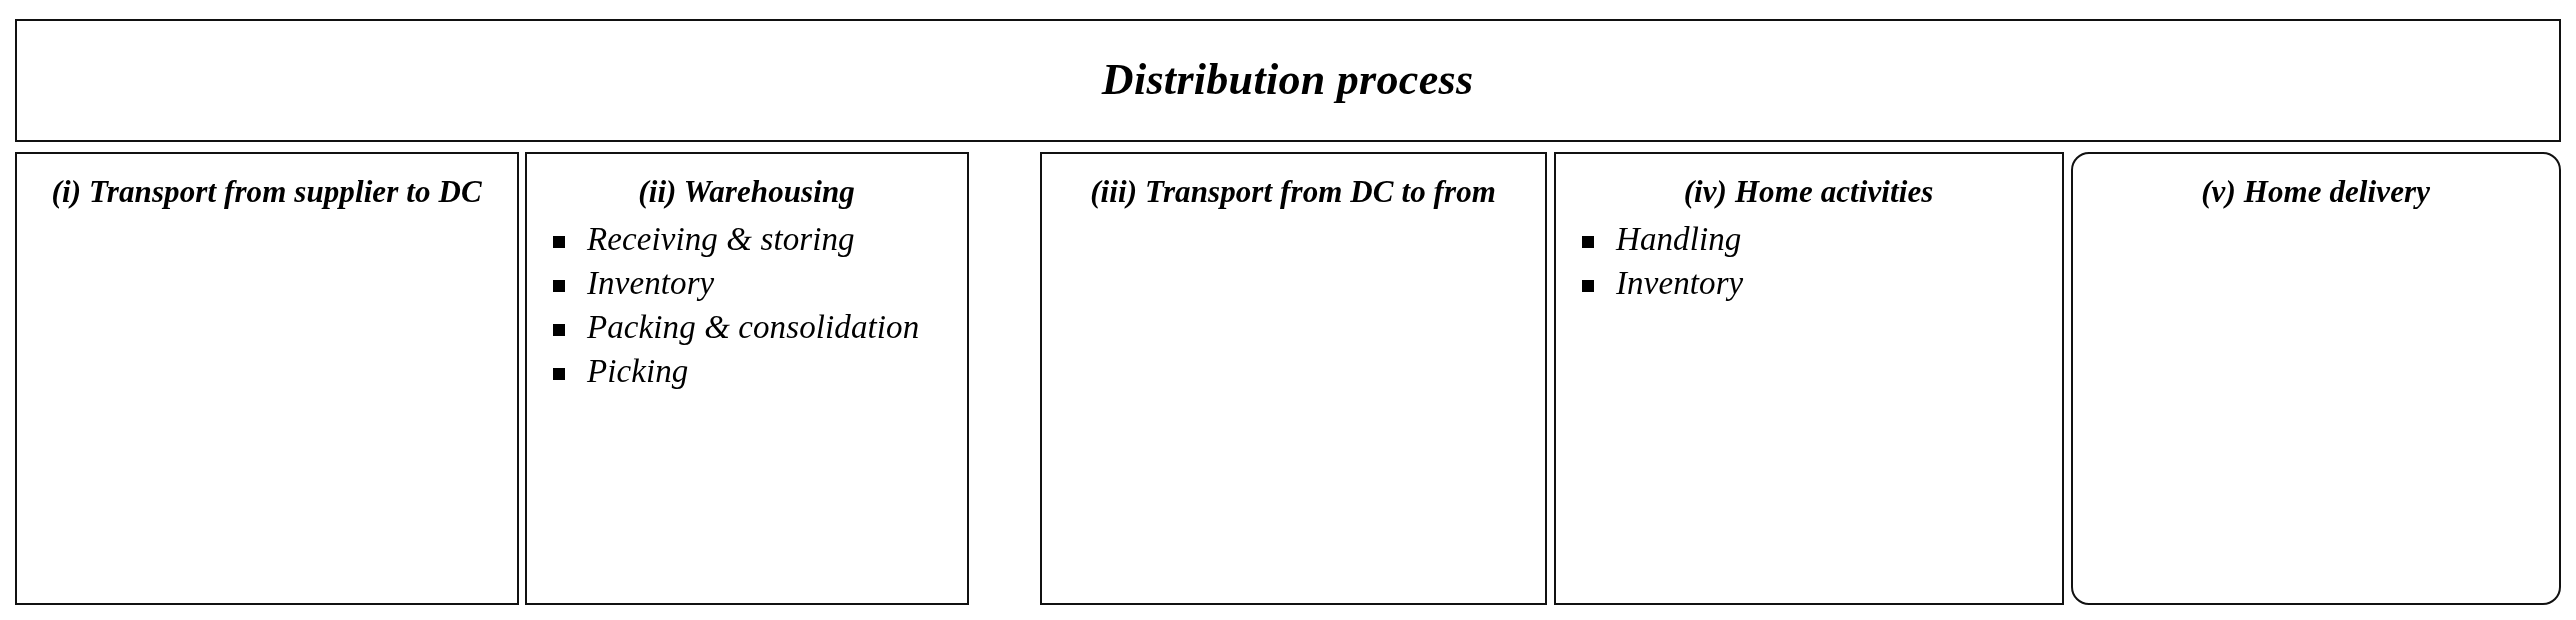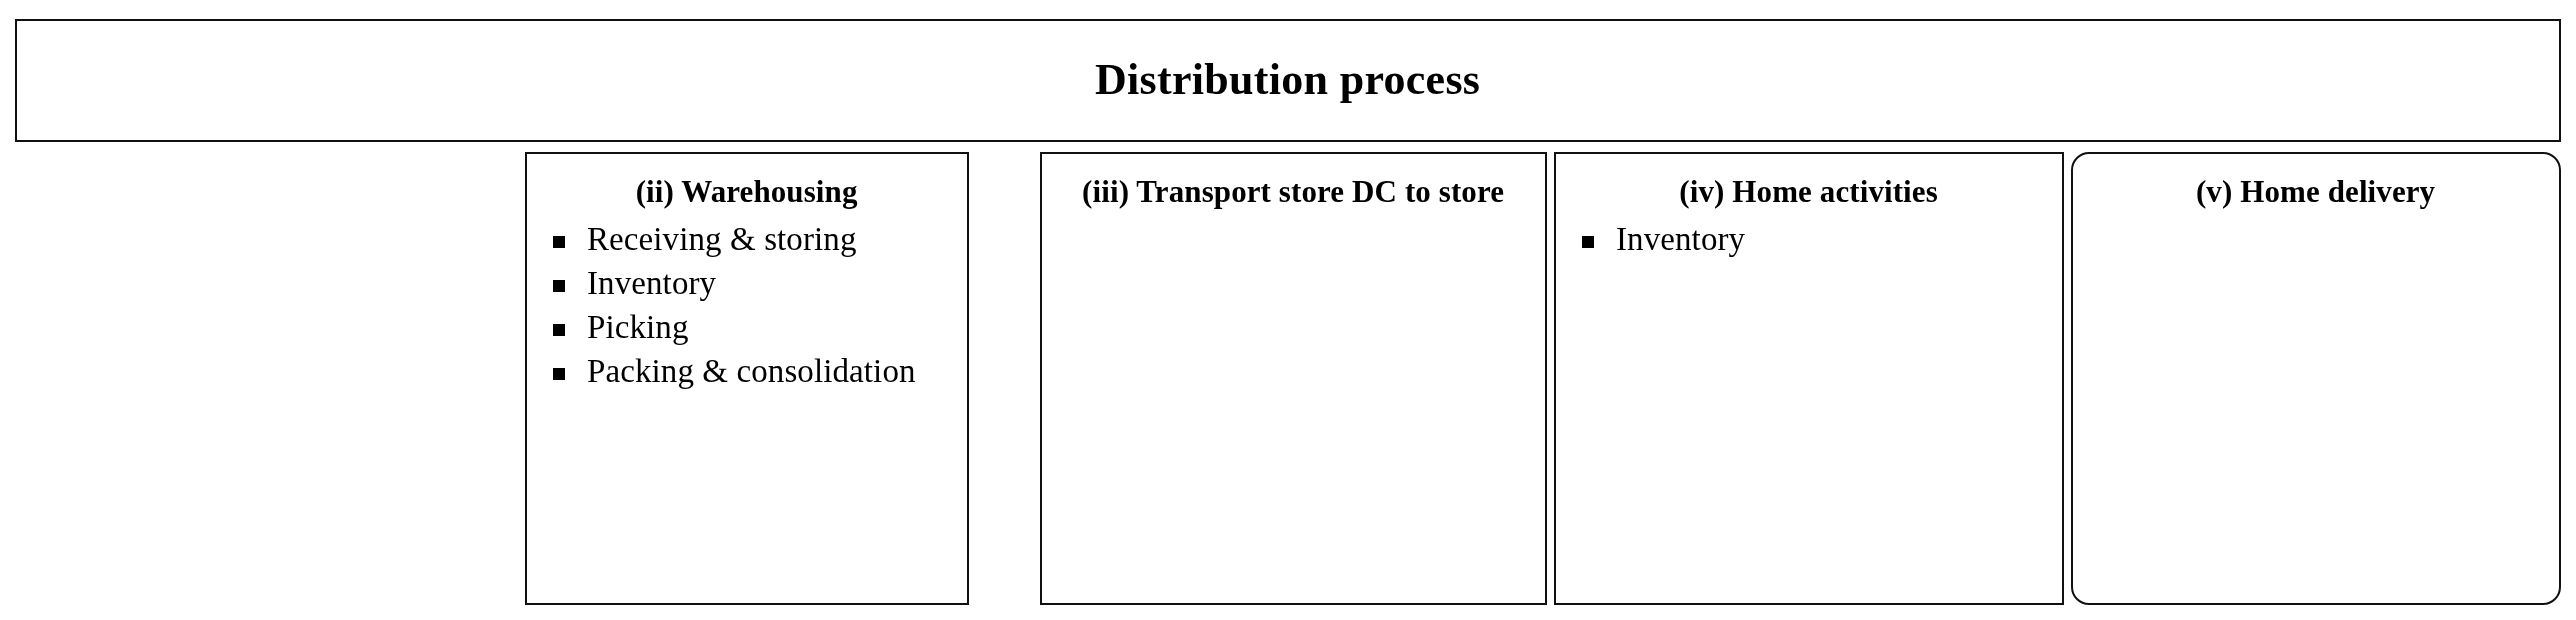--- a/index.html
+++ b/index.html
@@ -13,20 +13,21 @@
     color: #000000;
     -webkit-font-smoothing: none;
   }
 
   #canvas {
     position: relative;
     width: 2576px;
     height: 621px;
     background: #ffffff;
     overflow: hidden;
+    font-style: italic;
   }
 
   
   .header-box {
     position: absolute;
     left: 14.6px;
     top: 18.7px;
     width: 2546px;
     height: 123px;
     box-sizing: border-box;
@@ -107,51 +108,59 @@
 <body>
 
 <div id="canvas">
 
   <div class="header-box">
     <div class="header-title">Distribution process</div>
   </div>
 
   <div class="stage-row">
 
+    <div class="stage-box c0">
+      <div class="stage-heading">(i) Transport from supplier to DC</div>
+      <ul class="bullet-list"></ul>
+    </div>
 
     <div class="stage-box c1">
       <div class="stage-heading single">(ii) Warehousing</div>
       <ul class="bullet-list">
         <li class="bullet-item">
           <span class="bullet-marker"></span>
           <span>Receiving &amp; storing</span>
         </li>
         <li class="bullet-item">
           <span class="bullet-marker"></span>
           <span>Inventory</span>
         </li>
         <li class="bullet-item">
           <span class="bullet-marker"></span>
-          <span>Picking</span>
+          <span>Packing &amp; consolidation</span>
         </li>
         <li class="bullet-item">
           <span class="bullet-marker"></span>
-          <span>Packing &amp; consolidation</span>
+          <span>Picking</span>
         </li>
       </ul>
     </div>
 
     <div class="stage-box c2">
-      <div class="stage-heading">(iii) Transport store DC to store</div>
+      <div class="stage-heading">(iii) Transport from DC to from</div>
       <ul class="bullet-list"></ul>
     </div>
 
     <div class="stage-box c3">
       <div class="stage-heading single">(iv) Home activities</div>
       <ul class="bullet-list">
+        <li class="bullet-item">
+          <span class="bullet-marker"></span>
+          <span>Handling</span>
+        </li>
         <li class="bullet-item">
           <span class="bullet-marker"></span>
           <span>Inventory</span>
         </li>
       </ul>
     </div>
 
     <div class="stage-box c4">
       <div class="stage-heading single">(v) Home delivery</div>
       <ul class="bullet-list"></ul>

